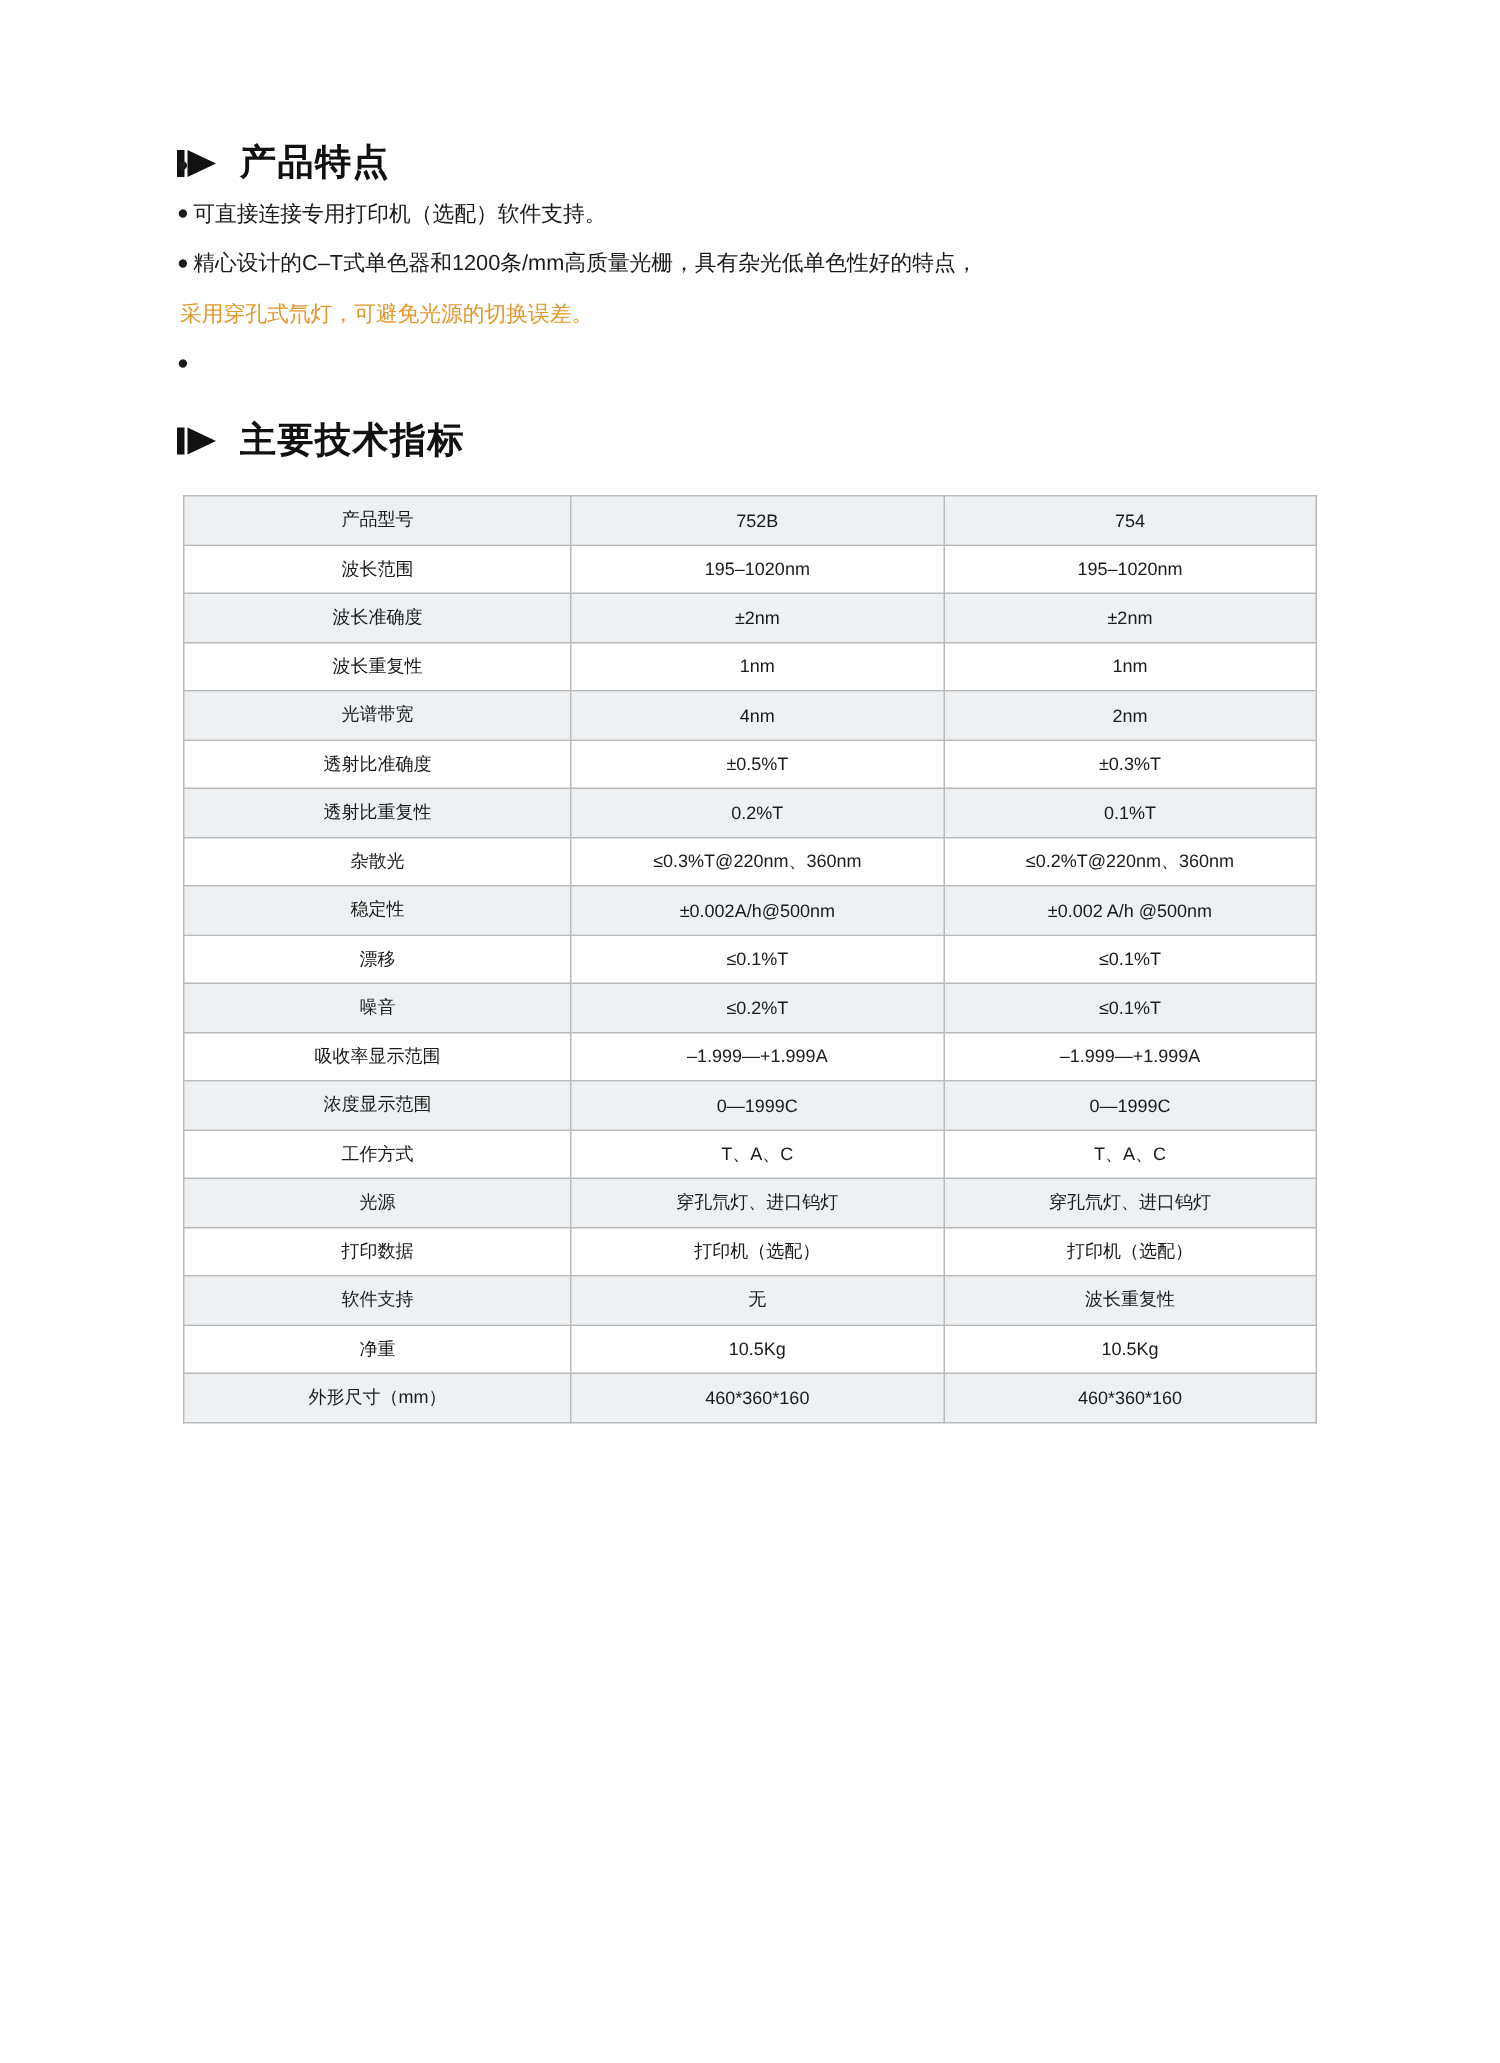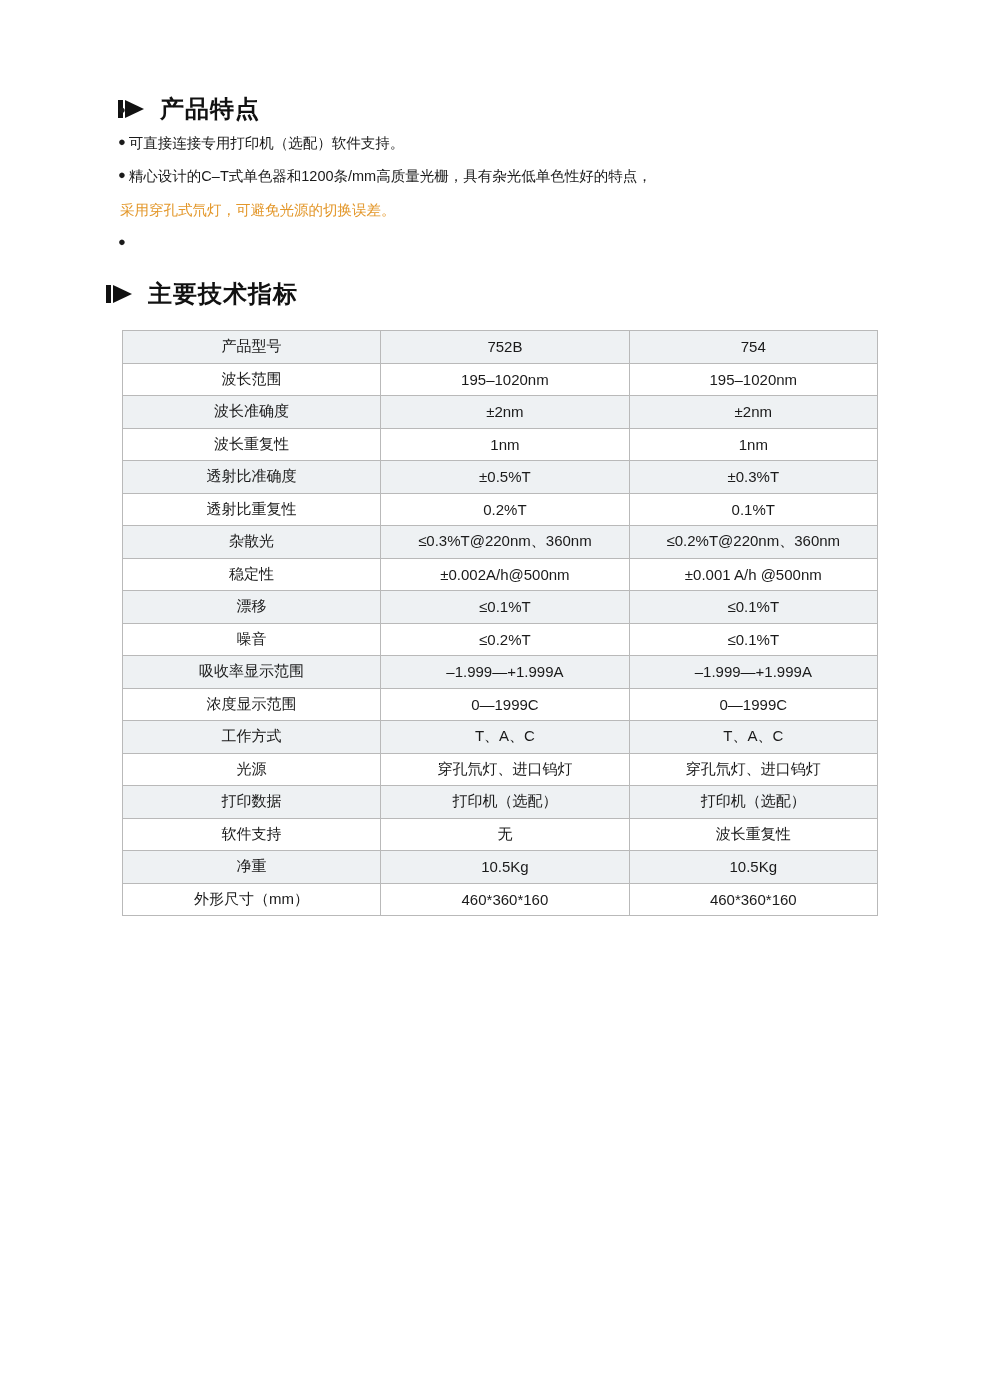--- a/index.html
+++ b/index.html
@@ -62,21 +62,21 @@
   }
 
   #features-heading {
     position: absolute;
     left: 118px;
     top: 55px;
     margin-top: 42px;
   }
   #specs-heading {
     position: absolute;
-    left: 106px;
+    left: 118px;
     top: 282px;
   }
 
   
   .feature-list {
     position: absolute;
     left: 118px;
     top: 100px;
     width: 760px;
     list-style: none;
@@ -113,21 +113,21 @@
   .spec-table-wrap {
     position: absolute;
     left: 122px;
     top: 330px;
     width: 756px;
   }
   table.spec-table {
     width: 100%;
     border-collapse: collapse;
     table-layout: fixed;
-    font-size: 15px;
+    font-size: 12px;
   }
   table.spec-table td {
     border: 1px solid #b9b9b9;
     text-align: center;
     vertical-align: middle;
     height: 31.5px;
     padding: 0 4px;
     color: #1a1a1a;
     background: #ffffff;
   }
@@ -205,38 +205,43 @@
           <td>波长准确度</td>
           <td>±2nm</td>
           <td>±2nm</td>
         </tr>
         <tr>
           <td>波长重复性</td>
           <td>1nm</td>
           <td>1nm</td>
         </tr>
         <tr>
+          <td>光谱带宽</td>
+          <td>4nm</td>
+          <td>2nm</td>
+        </tr>
+        <tr>
           <td>透射比准确度</td>
           <td>±0.5%T</td>
           <td>±0.3%T</td>
         </tr>
         <tr>
           <td>透射比重复性</td>
           <td>0.2%T</td>
           <td>0.1%T</td>
         </tr>
         <tr>
           <td>杂散光</td>
           <td>≤0.3%T@220nm、360nm</td>
           <td>≤0.2%T@220nm、360nm</td>
         </tr>
         <tr>
           <td>稳定性</td>
           <td>±0.002A/h@500nm</td>
-          <td>±0.001 A/h @500nm</td>
+          <td>±0.002 A/h @500nm</td>
         </tr>
         <tr>
           <td>漂移</td>
           <td>≤0.1%T</td>
           <td>≤0.1%T</td>
         </tr>
         <tr>
           <td>噪音</td>
           <td>≤0.2%T</td>
           <td>≤0.1%T</td>

